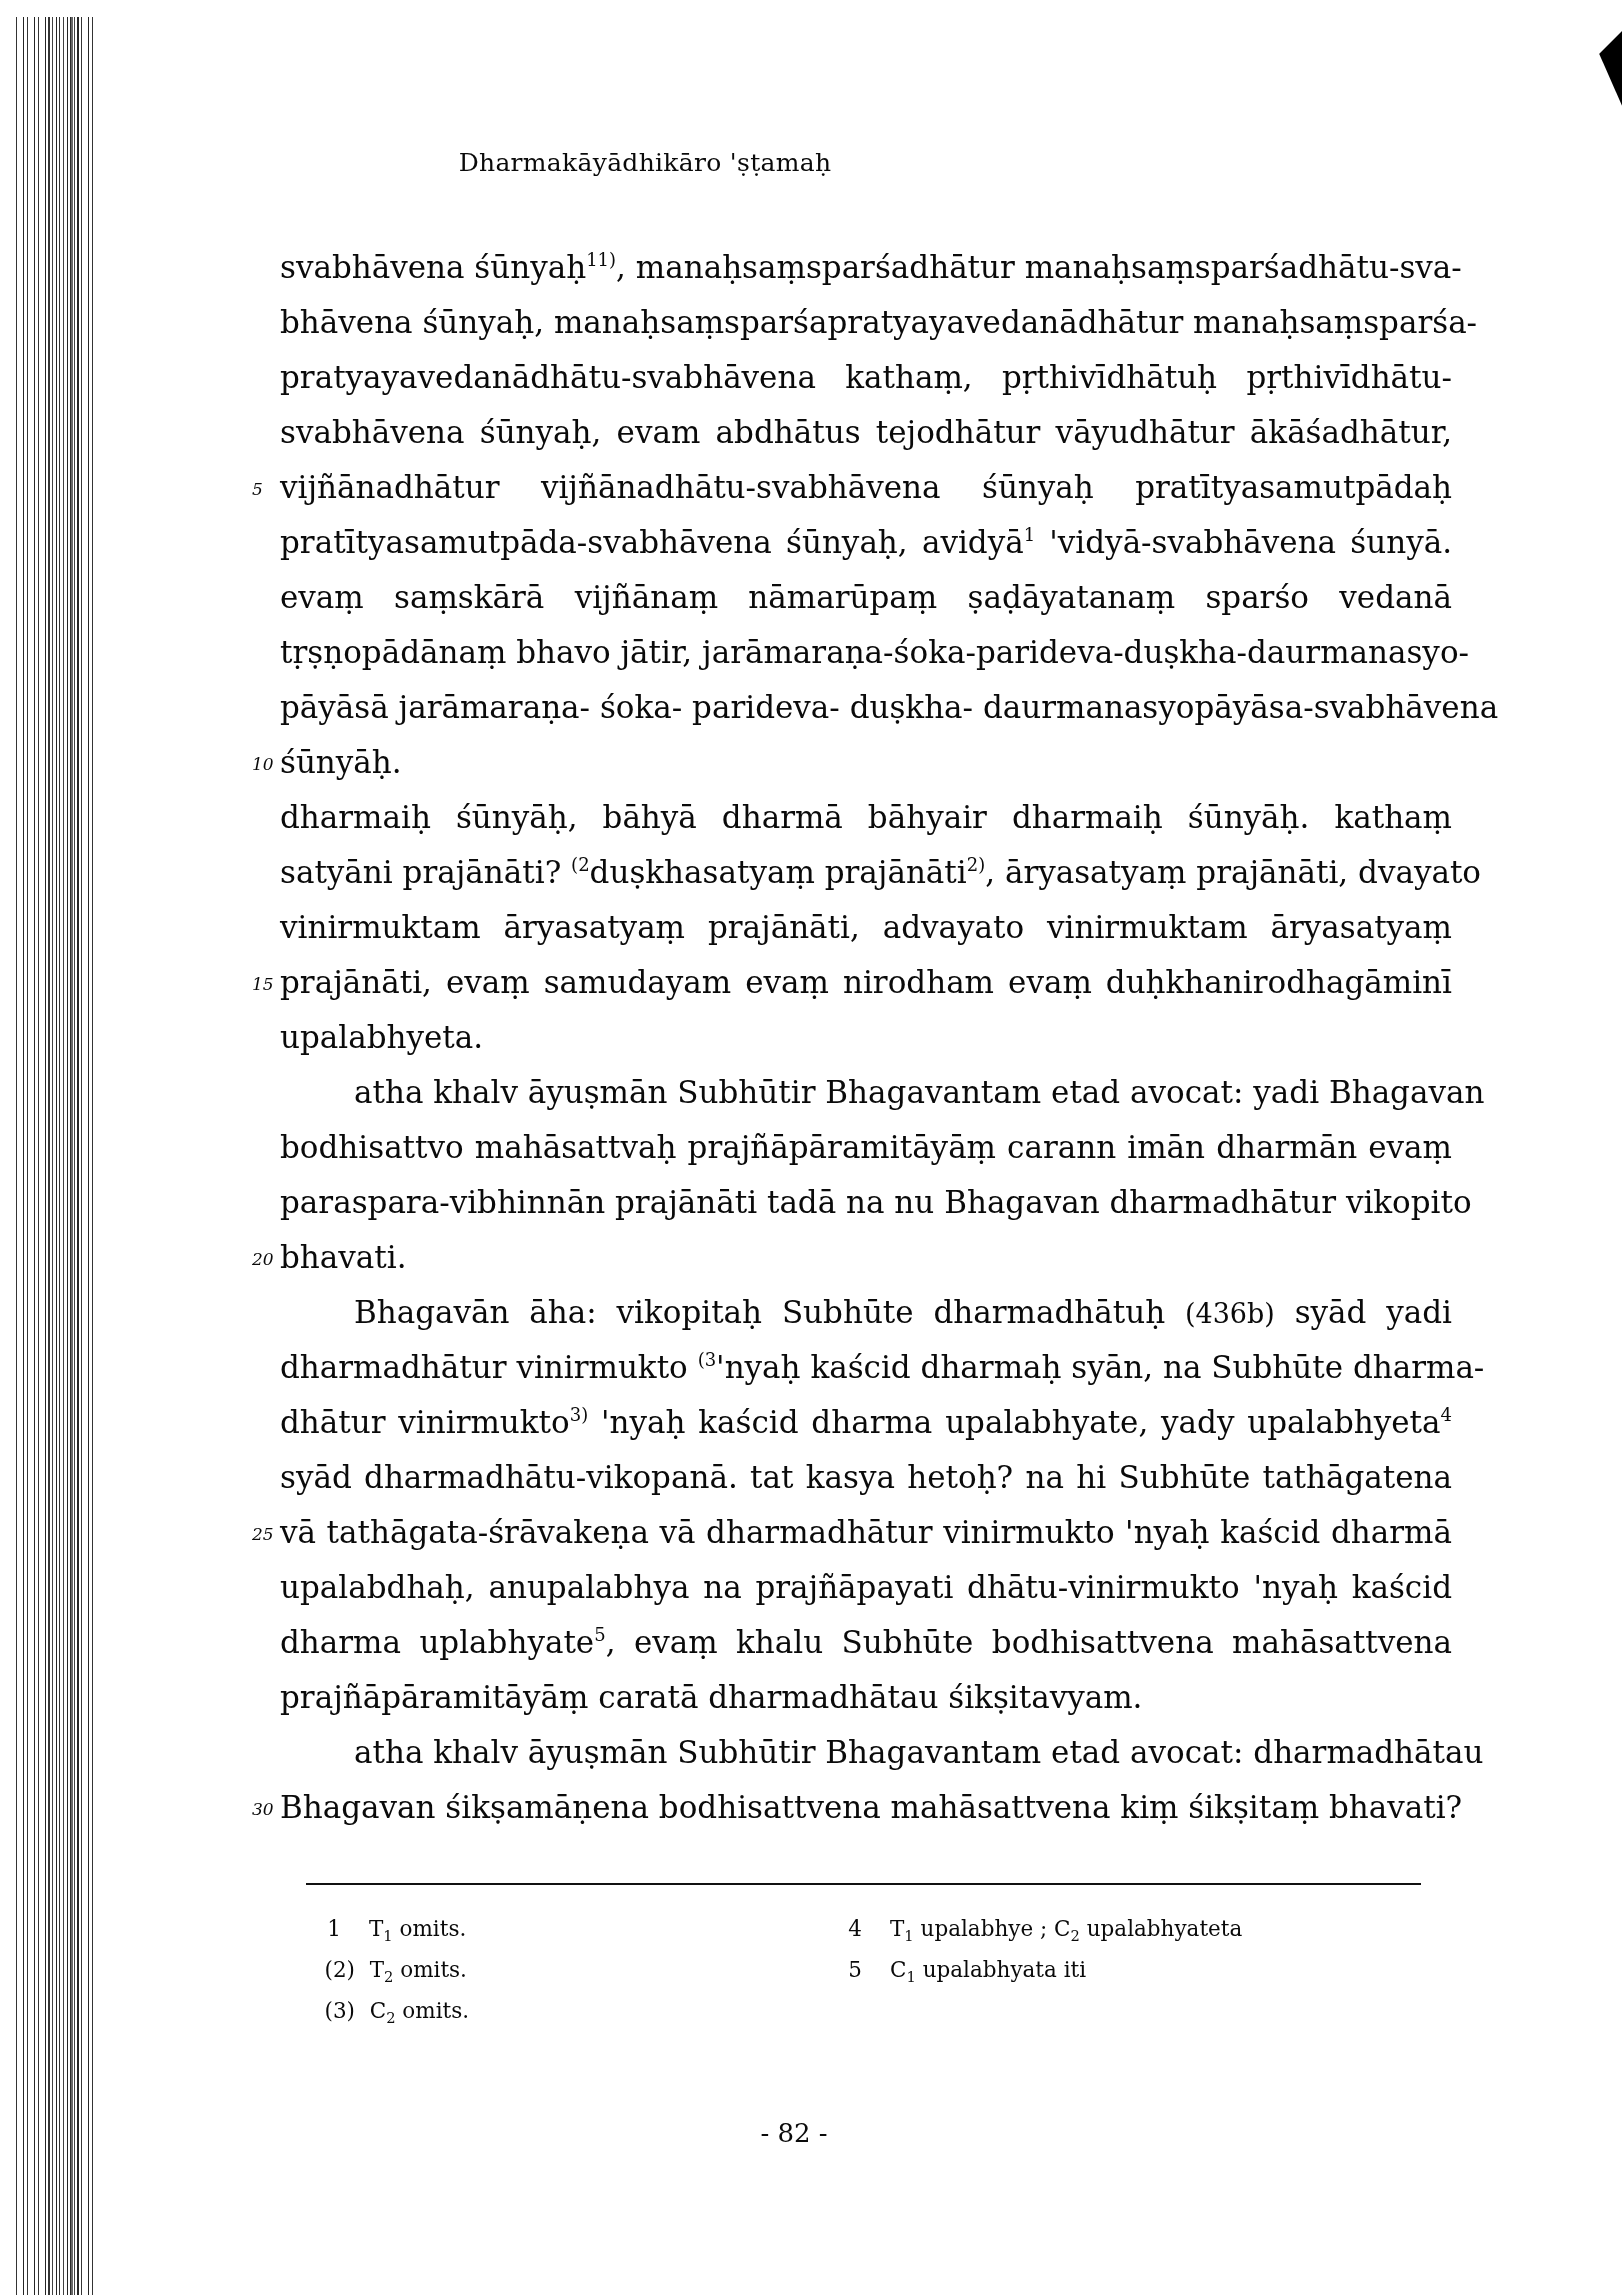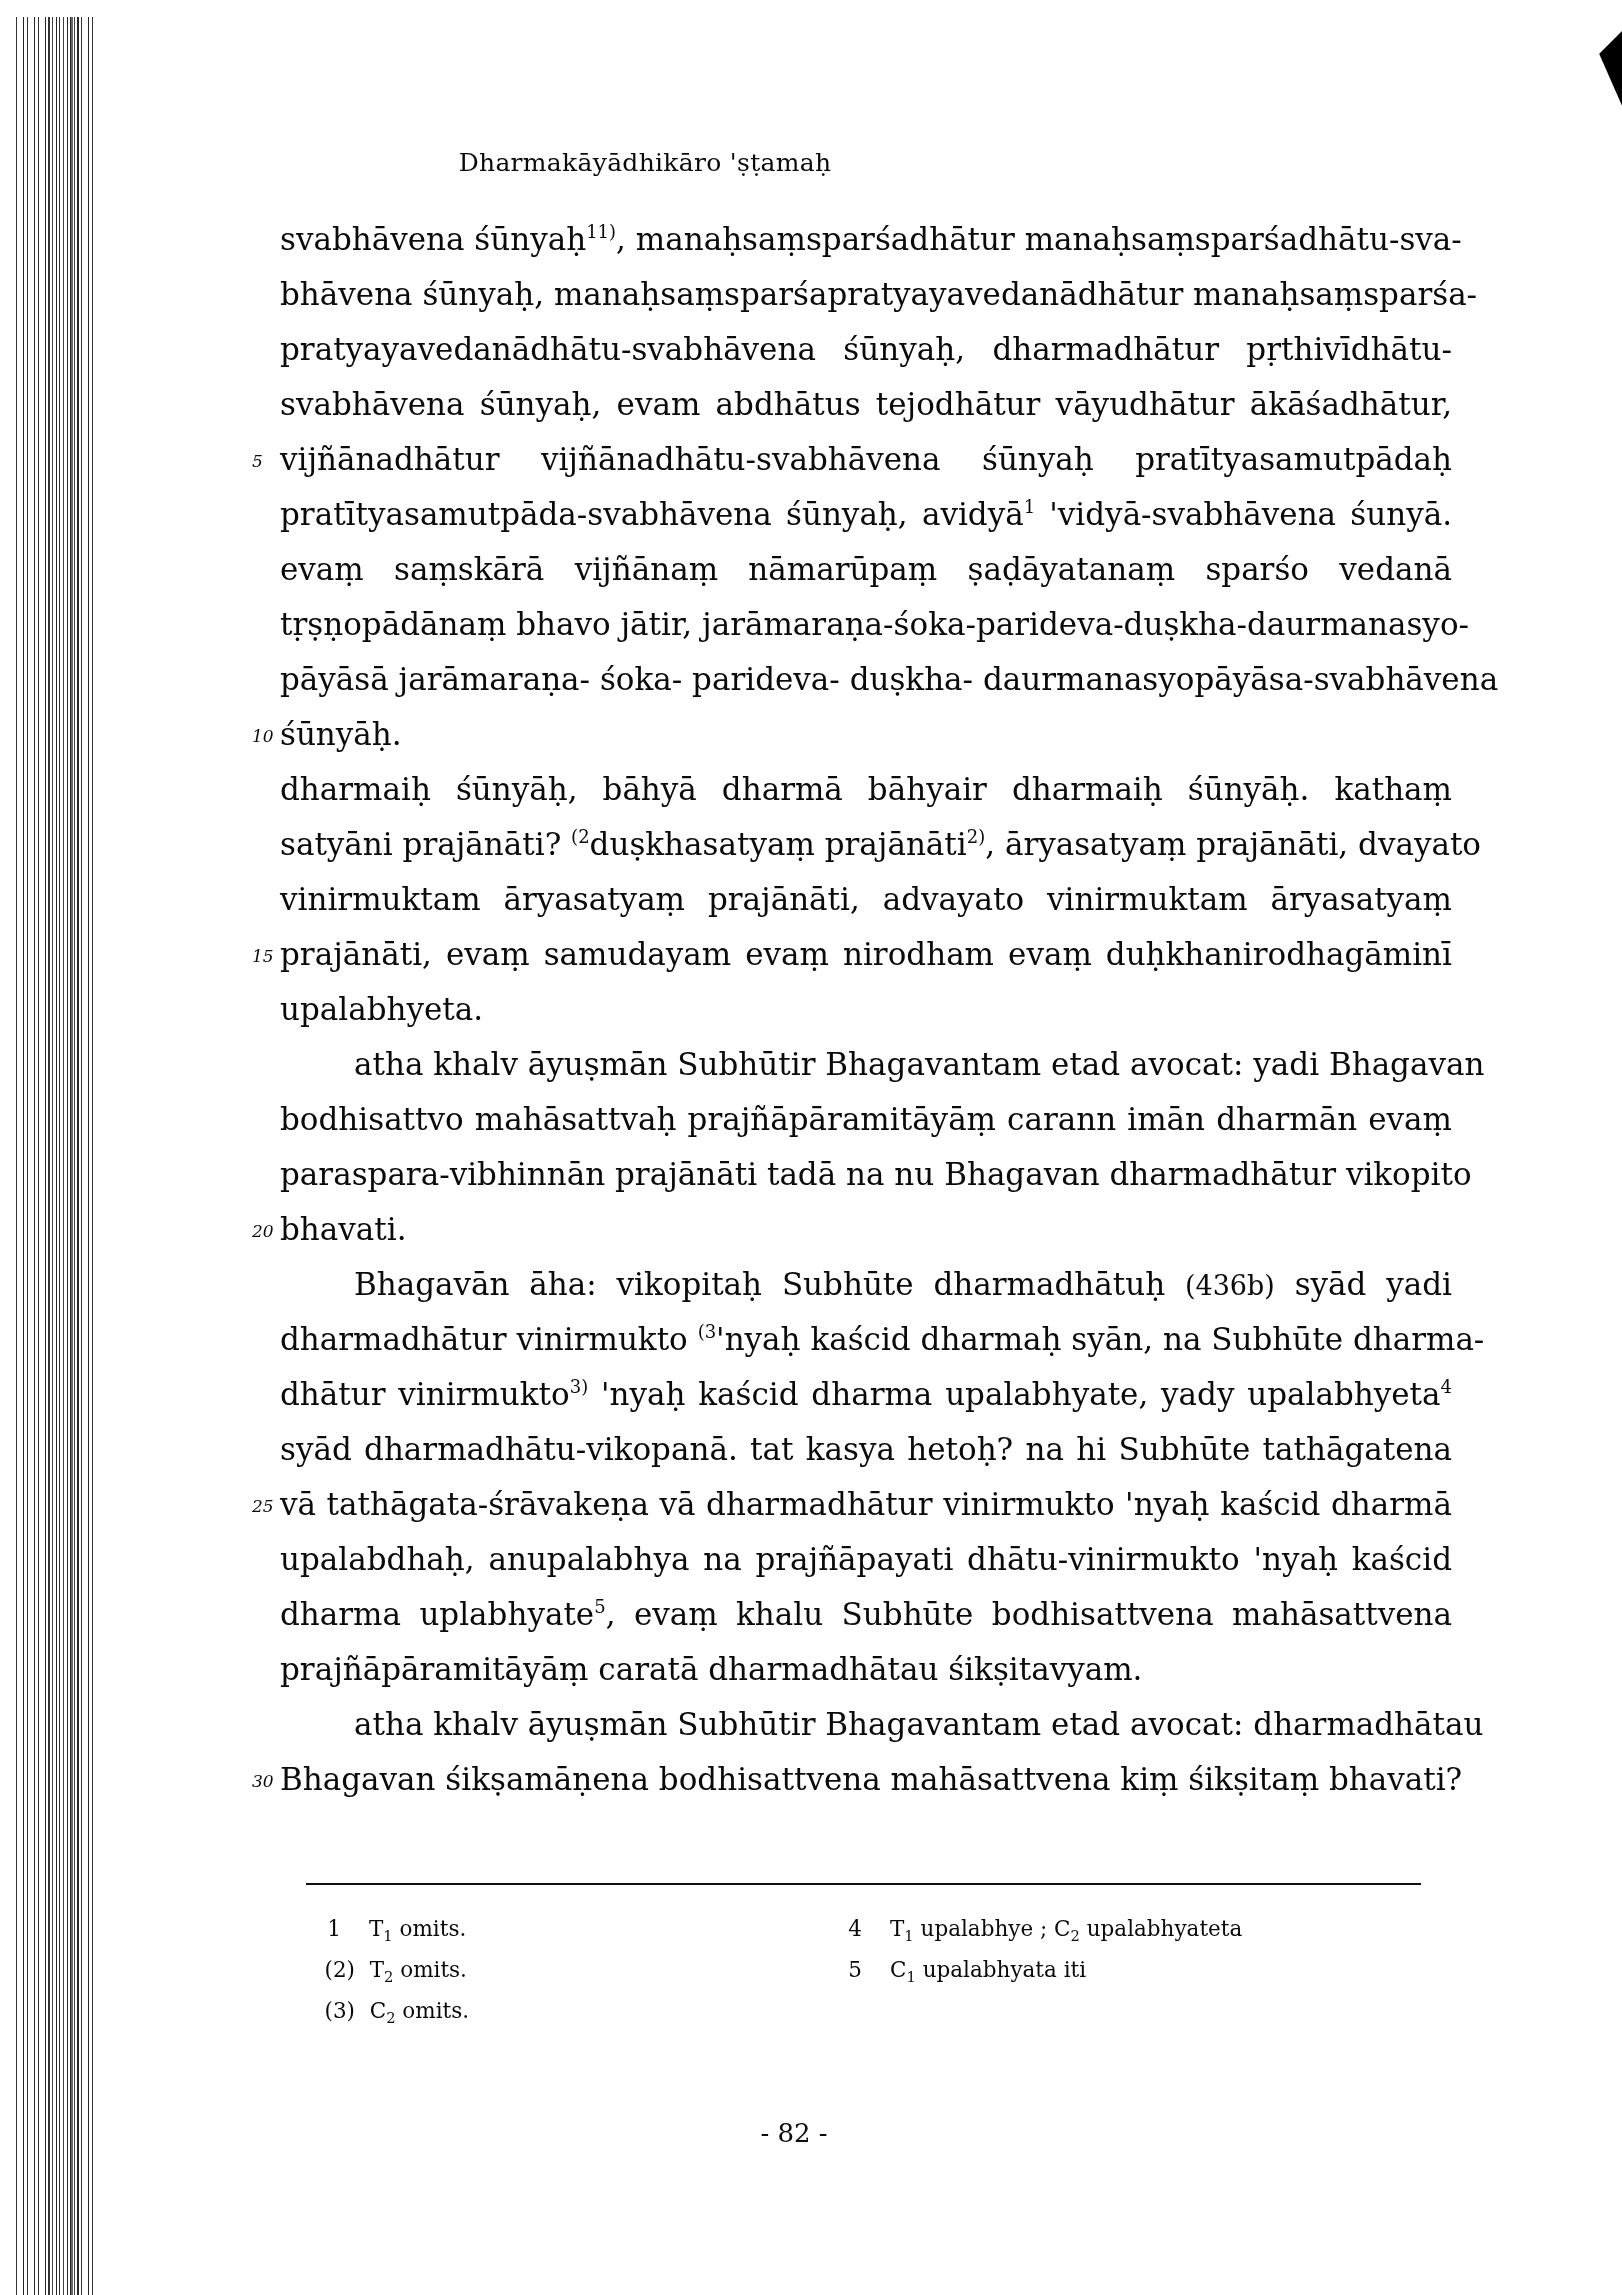--- a/index.html
+++ b/index.html
@@ -23,21 +23,21 @@
   .corner {
     position: absolute; right: 0; top: 17px; width: 40px; height: 91px;
     background: linear-gradient(135deg, transparent 40%, #000 41%);
     clip-path: polygon(0 0, 100% 0, 100% 100%);
   }
   .running-head {
     position: absolute; top: 148px; left: 0; width: 1290px; text-align: center;
     font-size: 25px; letter-spacing: 0.3px;
   }
   .text-block {
-    position: absolute; left: 280px; top: 212px; width: 1172px;
+    position: absolute; left: 280px; top: 240px; width: 1172px;
   }
   .line {
     position: relative; height: 55px; line-height: 55px;
     font-size: 31px; white-space: nowrap;
     text-align: justify; text-align-last: justify;
   }
   .line.last { text-align-last: left; }
   .line.indent { padding-left: 74px; }
   .lnum {
     position: absolute; left: -28px; top: 2.3px; font-size: 17px; font-style: italic;
@@ -64,21 +64,21 @@
 <body>
 
 <div class="binding"></div>
 <div class="corner"></div>
 
 <div class="running-head">Dharmakāyādhikāro 'ṣṭamaḥ</div>
 
 <div class="text-block" id="text-block">
     <div class="line">svabhāvena śūnyaḥ<sup>11)</sup>, manaḥsaṃsparśadhātur manaḥsaṃsparśadhātu-sva-</div>
     <div class="line">bhāvena śūnyaḥ, manaḥsaṃsparśapratyayavedanādhātur manaḥsaṃsparśa-</div>
-    <div class="line">pratyayavedanādhātu-svabhāvena śūnyaḥ, dharmadhātur pṛthivīdhātu-</div>
+    <div class="line">pratyayavedanādhātu-svabhāvena kathaṃ, pṛthivīdhātuḥ pṛthivīdhātu-</div>
     <div class="line">svabhāvena śūnyaḥ, evam abdhātus tejodhātur vāyudhātur ākāśadhātur,</div>
     <div class="line"><span class="lnum">5</span>vijñānadhātur vijñānadhātu-svabhāvena śūnyaḥ pratītyasamutpādaḥ</div>
     <div class="line">pratītyasamutpāda-svabhāvena śūnyaḥ, avidyā<sup>1</sup> 'vidyā-svabhāvena śunyā.</div>
     <div class="line">evaṃ saṃskārā vijñānaṃ nāmarūpaṃ ṣaḍāyatanaṃ sparśo vedanā</div>
     <div class="line">tṛṣṇopādānaṃ bhavo jātir, jarāmaraṇa-śoka-parideva-duṣkha-daurmanasyo-</div>
     <div class="line">pāyāsā jarāmaraṇa- śoka- parideva- duṣkha- daurmanasyopāyāsa-svabhāvena</div>
     <div class="line last"><span class="lnum">10</span>śūnyāḥ.</div>
     <div class="line">dharmaiḥ śūnyāḥ, bāhyā dharmā bāhyair dharmaiḥ śūnyāḥ.  kathaṃ</div>
     <div class="line">satyāni prajānāti? <sup>(2</sup>duṣkhasatyaṃ prajānāti<sup>2)</sup>, āryasatyaṃ prajānāti, dvayato</div>
     <div class="line">vinirmuktam āryasatyaṃ prajānāti, advayato vinirmuktam āryasatyaṃ</div>

